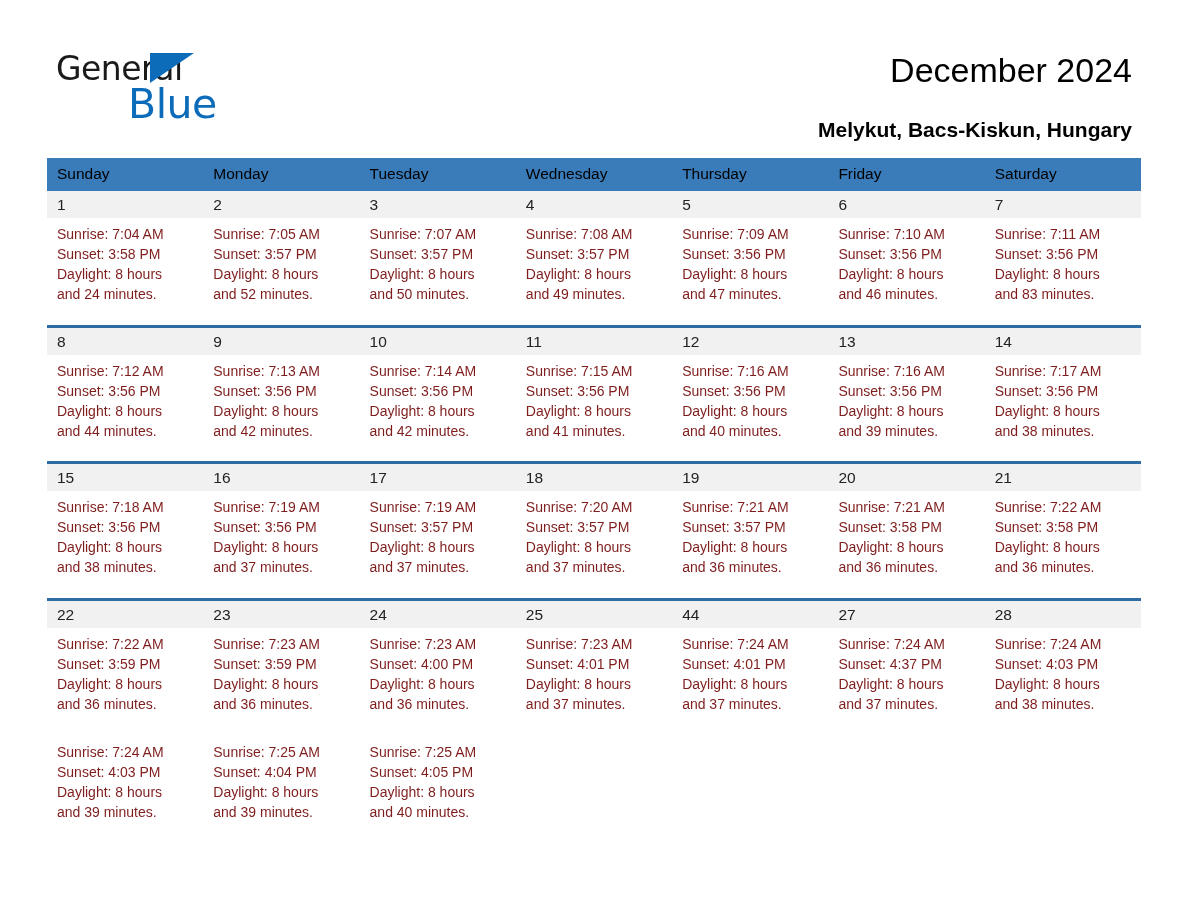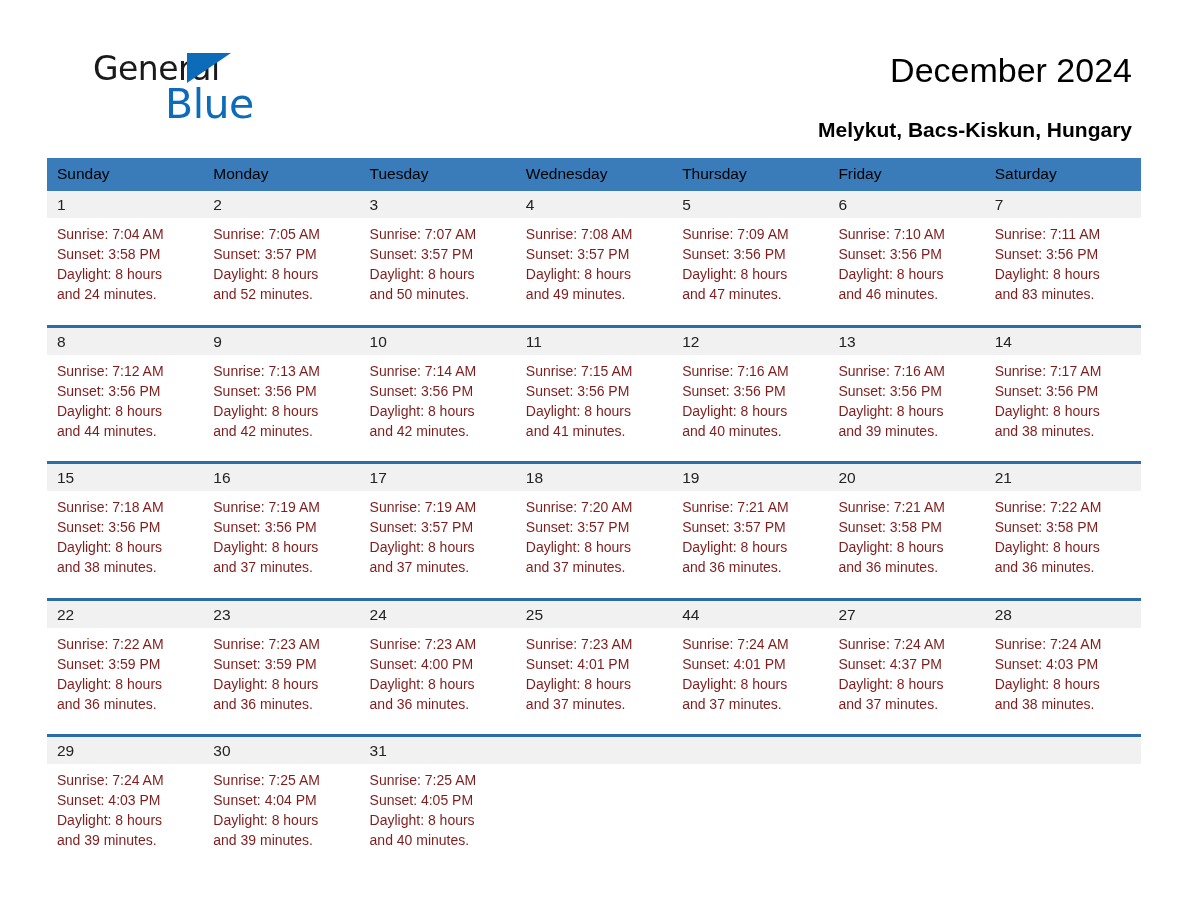--- a/index.html
+++ b/index.html
@@ -27,21 +27,20 @@
     height: 110px;
     padding: 44px 48px 0 48px;
     box-sizing: border-box;
   }
   .logo {
     position: absolute;
     left: 56px;
     top: 50px;
     width: 200px;
     height: 72px;
-    margin-left: 37px;
   }
   .logo-general {
     font-size: 33px;
     letter-spacing: -0.5px;
     color: #1a1a1a;
     font-family: "DejaVu Sans", sans-serif;
     line-height: 1;
     position: absolute;
     left: 0;
     top: 2px;
@@ -376,49 +375,40 @@
             <div class="line">Daylight: 8 hours</div>
             <div class="line">and 37 minutes.</div>
           </td>
           <td>
             <div class="line">Sunrise: 7:24 AM</div>
             <div class="line">Sunset: 4:03 PM</div>
             <div class="line">Daylight: 8 hours</div>
             <div class="line">and 38 minutes.</div>
           </td>
         </tr>
-        <tr class="daynum-row">
-          <td>29</td>
-          <td>30</td>
-          <td>31</td>
+        <tr class="info-row">
+          <td>
+            <div class="line">Sunrise: 7:24 AM</div>
+            <div class="line">Sunset: 4:03 PM</div>
+            <div class="line">Daylight: 8 hours</div>
+            <div class="line">and 39 minutes.</div>
+          </td>
+          <td>
+            <div class="line">Sunrise: 7:25 AM</div>
+            <div class="line">Sunset: 4:04 PM</div>
+            <div class="line">Daylight: 8 hours</div>
+            <div class="line">and 39 minutes.</div>
+          </td>
+          <td>
+            <div class="line">Sunrise: 7:25 AM</div>
+            <div class="line">Sunset: 4:05 PM</div>
+            <div class="line">Daylight: 8 hours</div>
+            <div class="line">and 40 minutes.</div>
+          </td>
           <td class="empty-cell"></td>
           <td class="empty-cell"></td>
           <td class="empty-cell"></td>
           <td class="empty-cell"></td>
         </tr>
-        <tr class="info-row">
-          <td>
-            <div class="line">Sunrise: 7:24 AM</div>
-            <div class="line">Sunset: 4:03 PM</div>
-            <div class="line">Daylight: 8 hours</div>
-            <div class="line">and 39 minutes.</div>
-          </td>
-          <td>
-            <div class="line">Sunrise: 7:25 AM</div>
-            <div class="line">Sunset: 4:04 PM</div>
-            <div class="line">Daylight: 8 hours</div>
-            <div class="line">and 39 minutes.</div>
-          </td>
-          <td>
-            <div class="line">Sunrise: 7:25 AM</div>
-            <div class="line">Sunset: 4:05 PM</div>
-            <div class="line">Daylight: 8 hours</div>
-            <div class="line">and 40 minutes.</div>
-          </td>
-          <td class="empty-cell"></td>
-          <td class="empty-cell"></td>
-          <td class="empty-cell"></td>
-          <td class="empty-cell"></td>
-        </tr>
       </tbody>
   </table>
 
 </div>
 
 </body></html>

